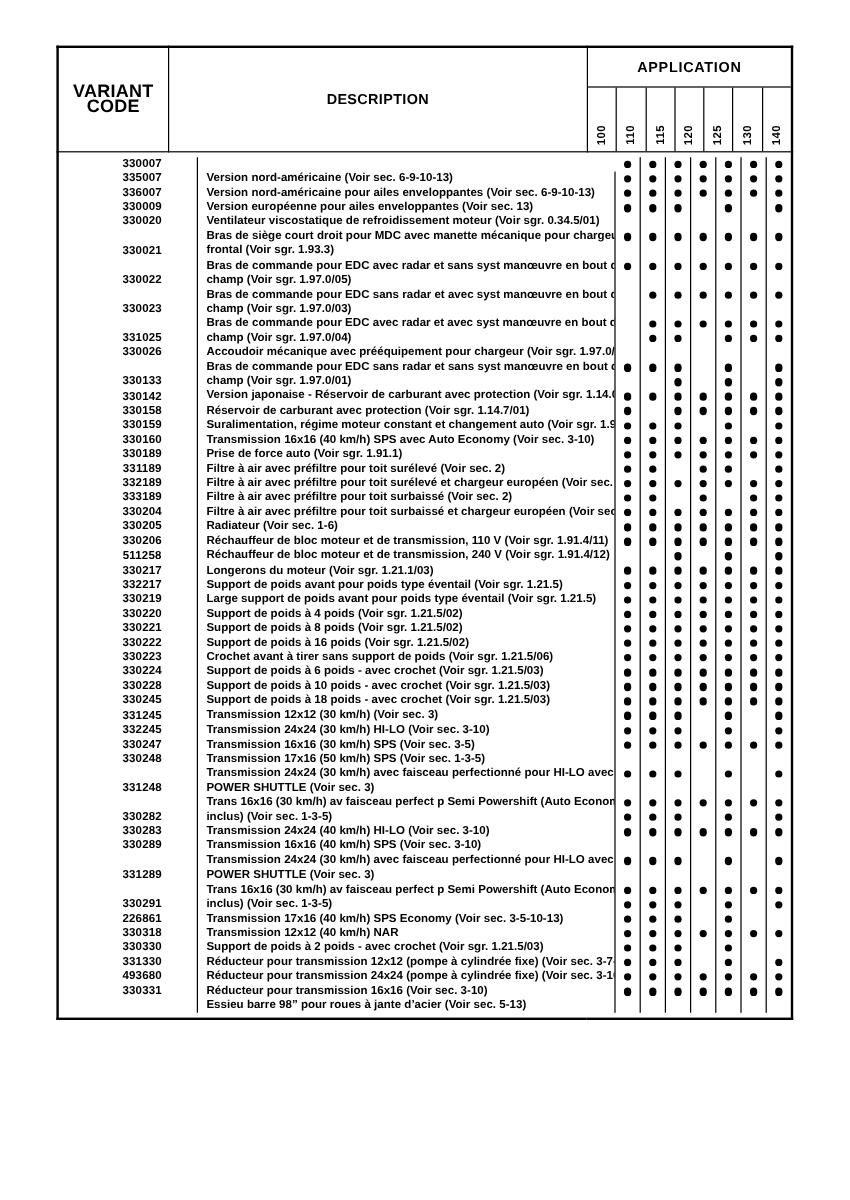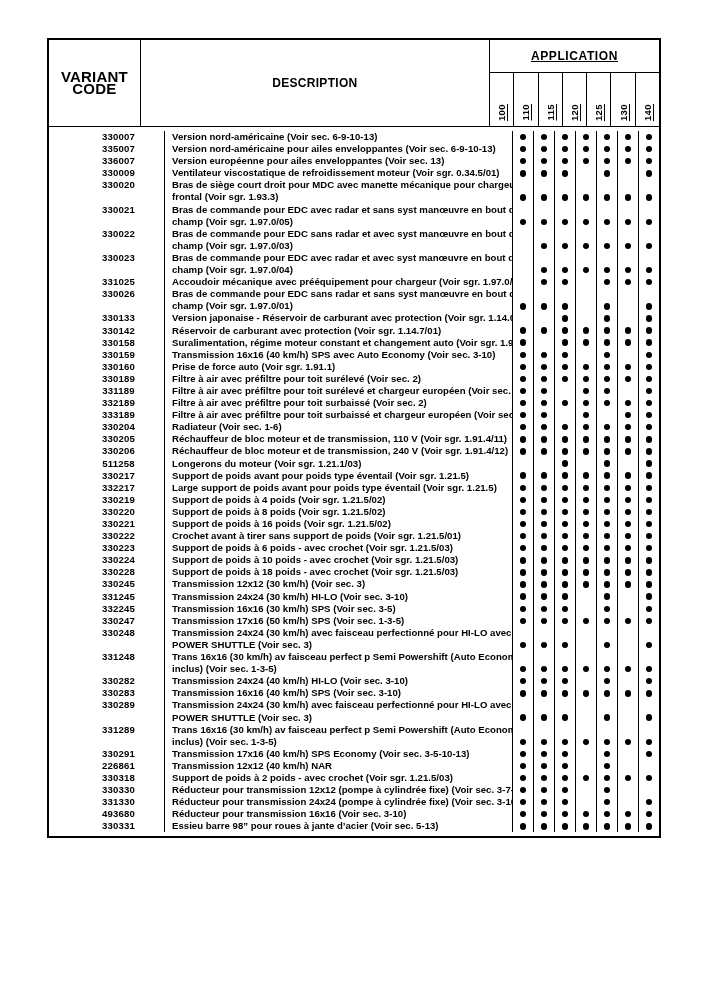--- a/index.html
+++ b/index.html
@@ -61,21 +61,20 @@
     font-size: 12px;
     letter-spacing: 0.3px;
     border-right: 1.6px solid #000;
     height: 86px;
   }
   .hdr-app-wrap {
     width: 170px;
     padding: 0 !important;
     height: 86px;
     vertical-align: top;
-    text-decoration: underline;
   }
   .app-inner {
     width: 100%;
     height: 86px;
     display: flex;
     flex-direction: column;
   }
   .app-title {
     flex: 0 0 32px;
     display: flex;
@@ -123,20 +122,21 @@
     flex: 0 0 92px;
     border-right: 1.6px solid #000;
     box-sizing: border-box;
     margin-left: 24px;
   }
   .col-desc {
     width: 348px;
     flex: 0 0 348px;
     border-right: 1.6px solid #000;
     box-sizing: border-box;
+    margin-top: 12px;
   }
   .col-apps {
     flex: 1 1 auto;
     display: flex;
     flex-direction: row;
     box-sizing: border-box;
   }
   .dotcol {
     flex: 1 1 0;
     border-right: 1.2px solid #000;
@@ -333,21 +333,21 @@
                 <div class="r desc-txt">Filtre à air avec préfiltre pour toit surbaissé et chargeur européen (Voir sec. 2)</div>
                 <div class="r desc-txt">Radiateur (Voir sec. 1-6)</div>
                 <div class="r desc-txt">Réchauffeur de bloc moteur et de transmission, 110 V (Voir sgr. 1.91.4/11)</div>
                 <div class="r desc-txt">Réchauffeur de bloc moteur et de transmission, 240 V (Voir sgr. 1.91.4/12)</div>
                 <div class="r desc-txt">Longerons du moteur (Voir sgr. 1.21.1/03)</div>
                 <div class="r desc-txt">Support de poids avant pour poids type éventail (Voir sgr. 1.21.5)</div>
                 <div class="r desc-txt">Large support de poids avant pour poids type éventail (Voir sgr. 1.21.5)</div>
                 <div class="r desc-txt">Support de poids à 4 poids (Voir sgr. 1.21.5/02)</div>
                 <div class="r desc-txt">Support de poids à 8 poids (Voir sgr. 1.21.5/02)</div>
                 <div class="r desc-txt">Support de poids à 16 poids (Voir sgr. 1.21.5/02)</div>
-                <div class="r desc-txt">Crochet avant à tirer sans support de poids (Voir sgr. 1.21.5/01)</div>
+                <div class="r desc-txt">Crochet avant à tirer sans support de poids (Voir sgr. 1.21.5/06)</div>
                 <div class="r desc-txt">Support de poids à 6 poids - avec crochet (Voir sgr. 1.21.5/03)</div>
                 <div class="r desc-txt">Support de poids à 10 poids - avec crochet (Voir sgr. 1.21.5/03)</div>
                 <div class="r desc-txt">Support de poids à 18 poids - avec crochet (Voir sgr. 1.21.5/03)</div>
                 <div class="r desc-txt">Transmission 12x12 (30 km/h) (Voir sec. 3)</div>
                 <div class="r desc-txt">Transmission 24x24 (30 km/h) HI-LO (Voir sec. 3-10)</div>
                 <div class="r desc-txt">Transmission 16x16 (30 km/h) SPS (Voir sec. 3-5)</div>
                 <div class="r desc-txt">Transmission 17x16 (50 km/h) SPS (Voir sec. 1-3-5)</div>
                 <div class="r desc-txt">Transmission 24x24 (30 km/h) avec faisceau perfectionné pour HI-LO avec</div>
                 <div class="r desc-txt">POWER SHUTTLE (Voir sec. 3)</div>
                 <div class="r desc-txt">Trans 16x16 (30 km/h) av faisceau perfect p Semi Powershift (Auto Economy</div>

